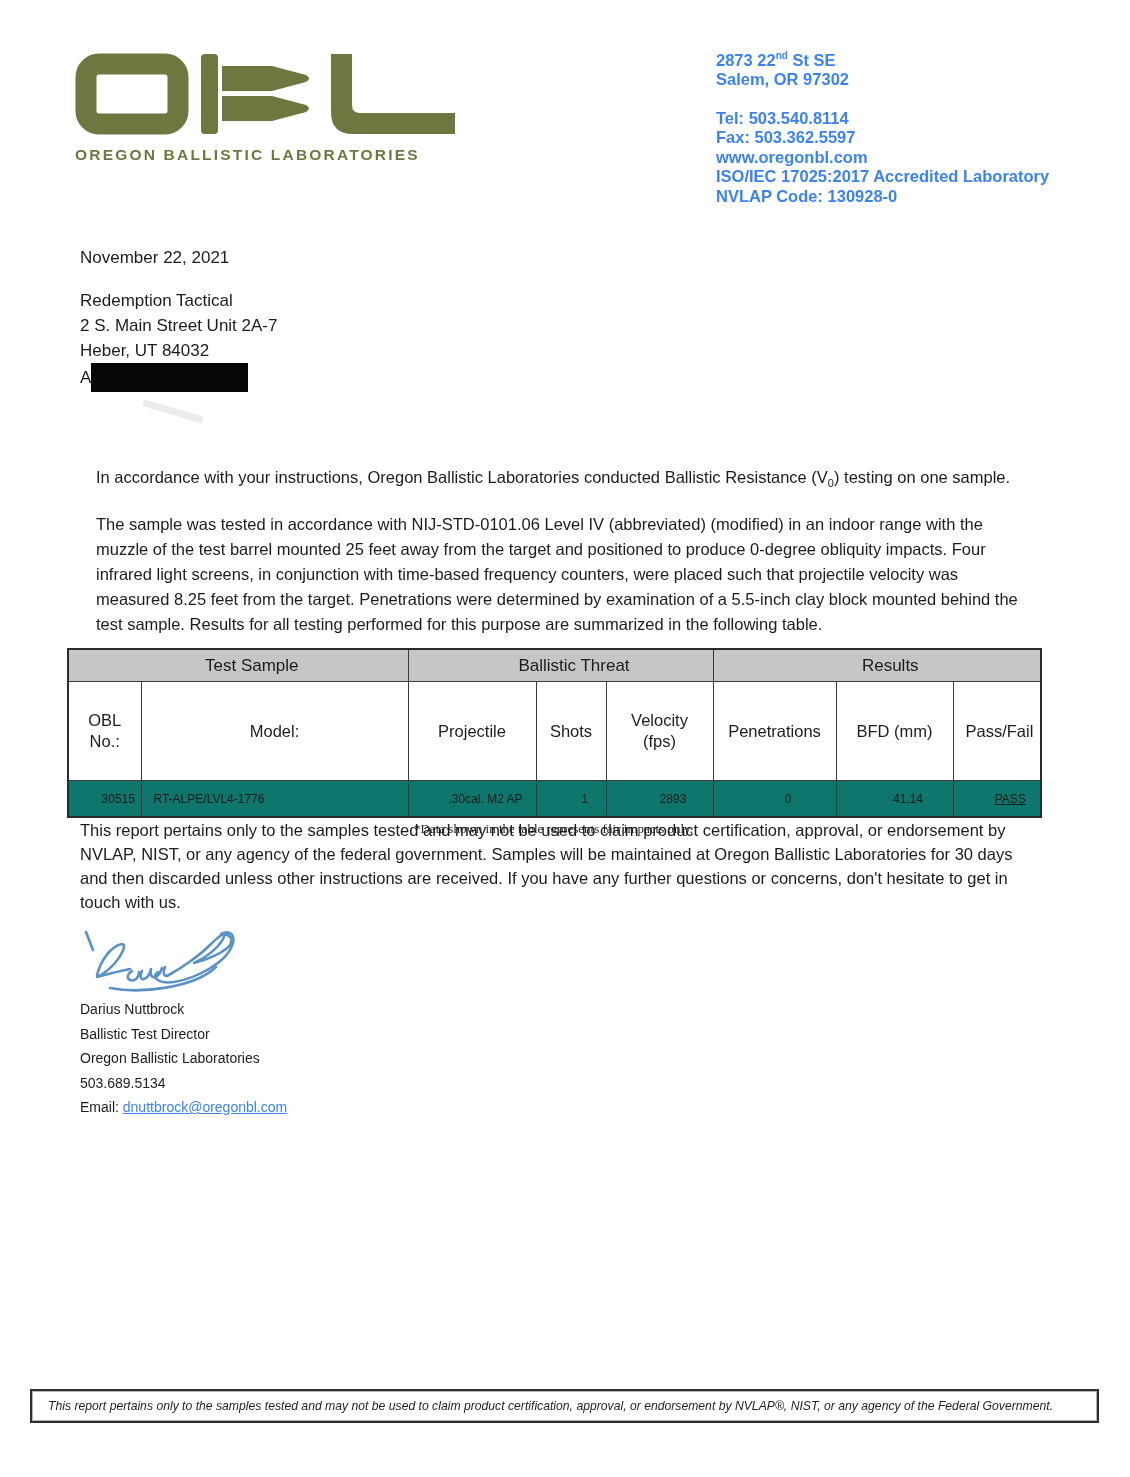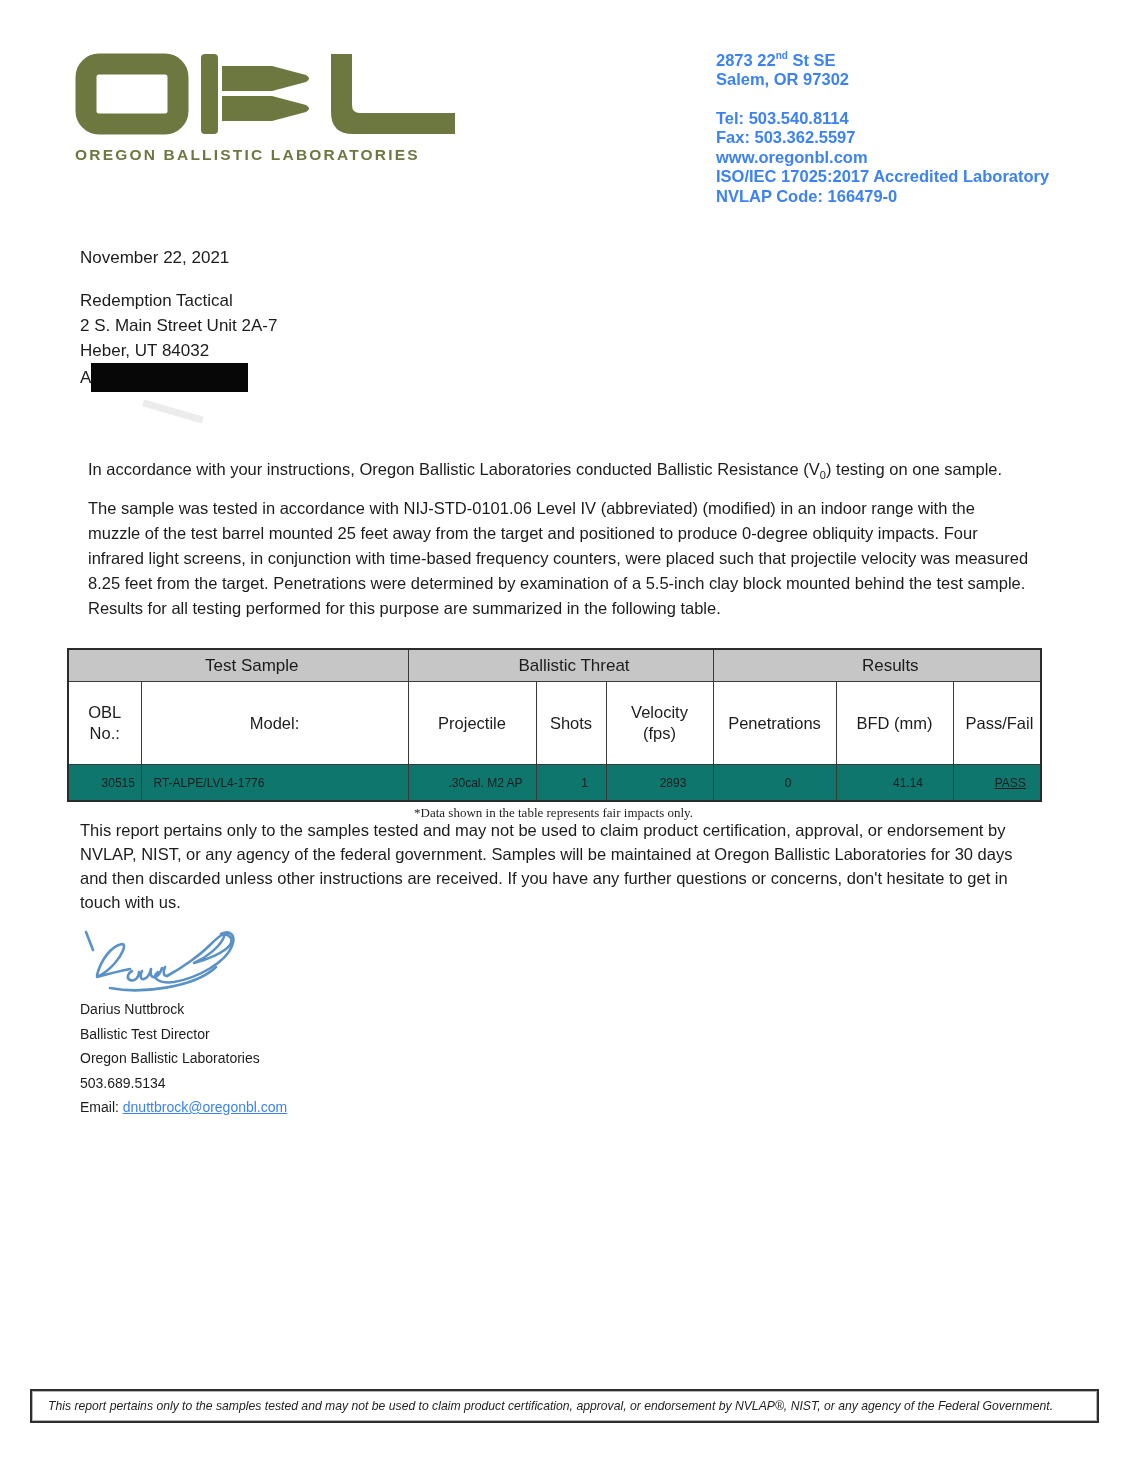--- a/index.html
+++ b/index.html
@@ -21,32 +21,32 @@
   .contact sup { font-size:10px; }
   
   .date { position:absolute; left:80px; top:248px; font-size:17px; }
   .recipient { position:absolute; left:80px; top:288px; font-size:17px; line-height:25px; }
   .redaction { display:inline-block; width:157px; height:29px; background:#070707; vertical-align:-9px; }
   .smudge {
     position:absolute; left:142px; top:408px; width:62px; height:0;
     border-top:7px solid #dcdcdc; transform:rotate(16deg); opacity:.55;
   }
   .body-text { position:absolute; left:80px; top:449px; width:958px; font-size:16.5px; line-height:25px; }
-  .body-text p { margin:8px; }
+  .body-text p { margin:16px; }
   .body-text sub { font-size:11px; }
   .closing { position:absolute; left:80px; top:818px; width:948px; font-size:16.5px; line-height:24px; }
   
   .table-wrap { position:absolute; left:67px; top:648px; width:973px; }
   table.results { border-collapse:collapse; width:973px; table-layout:fixed; border:2px solid #2b2b2b; }
   table.results th, table.results td {
     border:1.5px solid #3a3a3a; text-align:center; font-weight:normal; overflow:hidden;padding-left:28px;
   }
   tr.group-row th { background:#c6c6c6; font-size:17px; height:29px; }
   tr.col-row th { background:#ffffff; font-size:16.5px; height:66px; padding:0 12px; line-height:21px; }
-  tr.col-row th.c-obl { padding:8px 5px; }
+  tr.col-row th.c-obl { padding:16px 5px; }
   tr.data-row td { background:#0f766e; font-size:12px; height:33px; }
   tr.data-row td.model { text-align:left; padding-left:12px; }
   td.pass { font-weight:bold; text-decoration:underline; }
   .footnote { margin-top:3px; text-align:center; font-size:13px; color:#222;font-family:Liberation Serif, serif; }
   
   .sig { position:absolute; left:78px; top:922px; }
   .signoff { position:absolute; left:80px; top:997px; font-size:14px; line-height:24.5px; }
   .email-link { color:#3b82f6; text-decoration:underline; }
   
   .footer {
@@ -75,21 +75,21 @@
   </div>
 
   <div class="contact">
     <div><span>2873 22</span><sup>nd</sup><span> St SE</span></div>
     <div>Salem, OR 97302</div>
     <div class="gap"></div>
     <div>Tel: 503.540.8114</div>
     <div>Fax: 503.362.5597</div>
     <div>www.oregonbl.com</div>
     <div>ISO/IEC 17025:2017 Accredited Laboratory</div>
-    <div>NVLAP Code: 166479-0</div>
+    <div>NVLAP Code: 130928-0</div>
   </div>
 
   <div class="date">November 22, 2021</div>
 
   <div class="recipient">
     <div>Redemption Tactical</div>
     <div>2 S. Main Street Unit 2A-7</div>
     <div>Heber, UT 84032</div>
     <div><span>A</span><span class="redaction"></span></div>
   </div>

